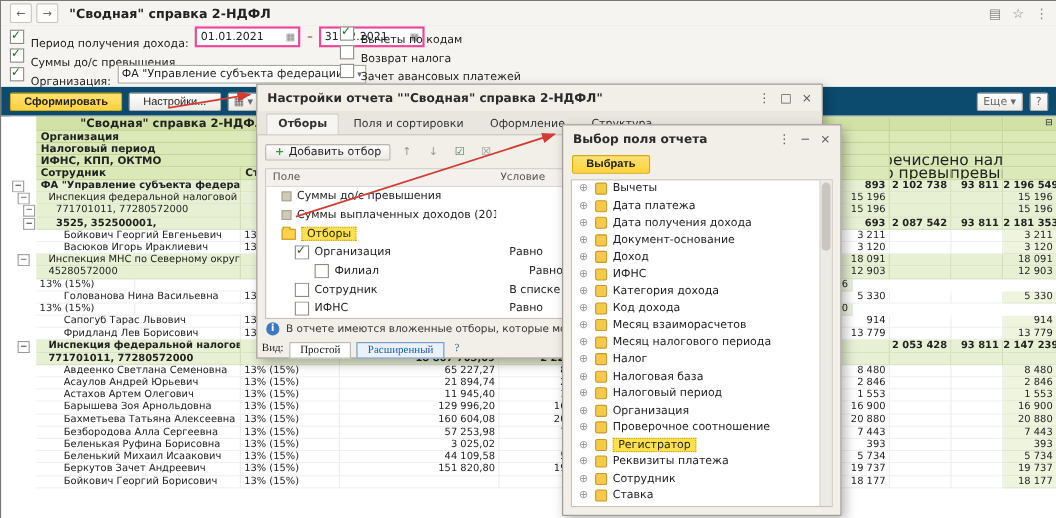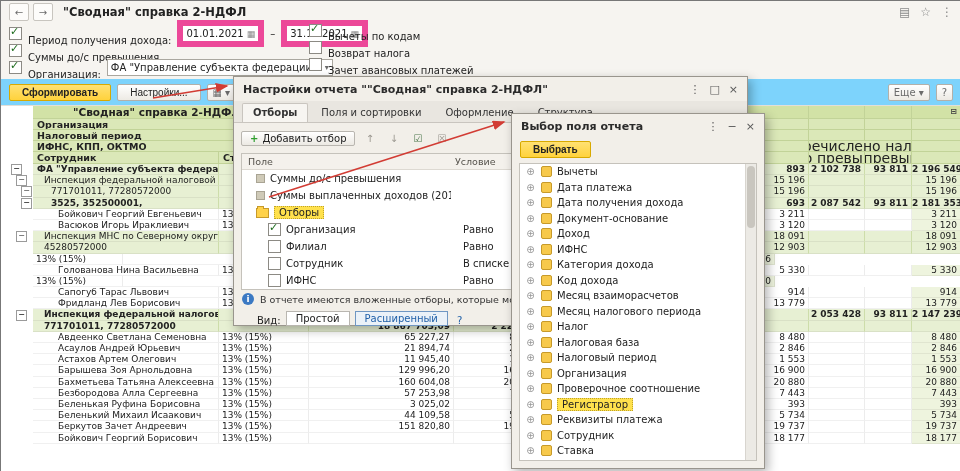--- a/index.html
+++ b/index.html
@@ -13,30 +13,30 @@
   .wintitle{font-weight:bold;font-size:11.5px;margin-left:6px;color:#222;}
   .tb-icons{margin-left:auto;display:flex;gap:10px;color:#8a8a8a;font-size:12px;}
   .tb-icons span{cursor:pointer;}
   
   .filters{position:absolute;left:0;top:22px;right:0;height:56px;background:#f6f4f0;padding:2px 8px;}
   .frow{height:17px;display:flex;align-items:center;gap:6px;}
   .cb{display:inline-block;width:11px;height:11px;border:1px solid #8c8a84;background:#fff;
       position:relative;flex:0 0 auto;cursor:pointer;}
   .cb.on::after{content:"✓";position:absolute;left:0px;top:-3px;font-size:11px;color:#1c6b1c;font-weight:bold;}
   .flabel{color:#222;margin-top:13px;}
-  .inp{height:15px;border:6px solid #ec4899;background:#fff;display:inline-flex;align-items:center;
-       padding:0 3px;gap:3px;}
+  .inp{height:15px;border:2px solid #ec4899;background:#fff;display:inline-flex;align-items:center;
+       padding:0 3px;gap:20px;}
   .inp .cal{color:#8a8a8a;font-size:9px;cursor:pointer;}
   .combo{width:218px;height:15px;border:1px solid #aaa79f;background:#fff;display:inline-flex;
          align-items:center;padding:0 3px;justify-content:space-between;cursor:pointer;}
   .combo .dd{color:#6b6b6b;font-size:8px;}
   .rightchecks{position:absolute;left:308px;top:1px;display:flex;flex-direction:column;gap:5px;}
   .rightchecks .frow{height:12px;}
   
-  .actions{position:absolute;left:0;top:78px;right:0;height:26px;background:#7dd3fc;
+  .actions{position:absolute;left:0;top:78px;right:0;height:26px;background:#0c4a6e;
            border-bottom:1px solid #e2dfd9;display:flex;align-items:center;padding:0 8px;gap:6px;}
   .btn{border:1px solid #b3b0a9;background:linear-gradient(#ffffff,#edeae4);padding:2px 12px;
        font-size:10px;border-radius:2px;cursor:pointer;color:#222;}
   .btn.primary{background:linear-gradient(#ffe173,#ffd23c);border-color:#d8a900;font-weight:bold;}
   .iconbtn{border:1px solid #b3b0a9;background:linear-gradient(#ffffff,#edeae4);border-radius:2px;
            padding:2px 5px;display:inline-flex;gap:3px;align-items:center;color:#6b6b6b;cursor:pointer;}
   .spacer{flex:1;}
   
   .report{position:absolute;left:8px;top:105px;width:952px;}
   .hrow,.rrow{display:flex;align-items:stretch;}
@@ -91,21 +91,21 @@
   .grow{display:flex;align-items:center;height:17px;font-size:10px;}
   .grow .f{width:195px;flex:0 0 195px;display:flex;align-items:center;gap:5px;overflow:hidden;white-space:nowrap;}
   .grow .c{flex:1;color:#222;}
   .dot{width:7px;height:7px;background:#cfcab8;border:1px solid #a9a494;flex:0 0 7px;}
   .folder{width:11px;height:8px;background:#ffd24a;border:1px solid #c79a2a;position:relative;flex:0 0 11px;}
   .folder::before{content:"";position:absolute;left:0;top:-3px;width:5px;height:2px;background:#ffd24a;border:1px solid #c79a2a;border-bottom:none;}
   .hl{background:#ffe14d;padding:0 4px;border:1px dotted #bfa32a;}
   .sinfo{display:flex;align-items:center;gap:6px;padding:3px 8px;font-size:9.5px;color:#333;}
   .iinfo{width:12px;height:12px;border-radius:50%;background:#3b79c3;color:#fff;font-size:9px;font-weight:bold;
          display:flex;align-items:center;justify-content:center;flex:0 0 12px;}
-  .sbottom{display:flex;align-items:flex-end;gap:5px;padding:3px 23px;}
+  .sbottom{display:flex;align-items:flex-start;gap:5px;padding:3px 4px;font-family:Liberation Serif, serif;}
   .seg{border:1px solid #b9b6b0;background:#fff;padding:1px 9px;font-size:10px;cursor:pointer;}
   .seg.active{border-color:#6f96c2;color:#1f5fa8;background:#eaf1f8;}
   .qmark{color:#1f5fa8;margin-left:4px;cursor:pointer;}
   
   .fields{left:510px;top:112px;width:252px;height:354px;z-index:20;display:flex;flex-direction:column;}
   .fbtnrow{padding:3px 8px 5px;}
   .ftree{position:relative;margin:0 7px 7px;background:#fff;border:1px solid #c5c2bb;flex:1;overflow:hidden;}
   .frow2{display:flex;align-items:center;gap:5px;height:15.5px;padding-left:5px;font-size:10px;cursor:pointer;}
   .exp{color:#999;font-size:10px;width:11px;flex:0 0 11px;text-align:center;}
   .ficon{width:9px;height:9px;background:#f7c94b;border:1px solid #c79a2a;border-radius:2px;flex:0 0 9px;}
@@ -585,21 +585,21 @@
             <div class="c"></div>
           </div>
           <div class="grow">
             <div class="f" style="padding-left: 26px;">
               <span class="cb on"></span>
               <span>Организация</span>
             </div>
             <div class="c">Равно</div>
           </div>
           <div class="grow">
-            <div class="f" style="padding-left: 26px;">
+            <div class="f" style="padding-left: 44px;">
               <span class="cb"></span>
               <span>Филиал</span>
             </div>
             <div class="c">Равно</div>
           </div>
           <div class="grow">
             <div class="f" style="padding-left: 26px;">
               <span class="cb"></span>
               <span>Сотрудник</span>
             </div>

